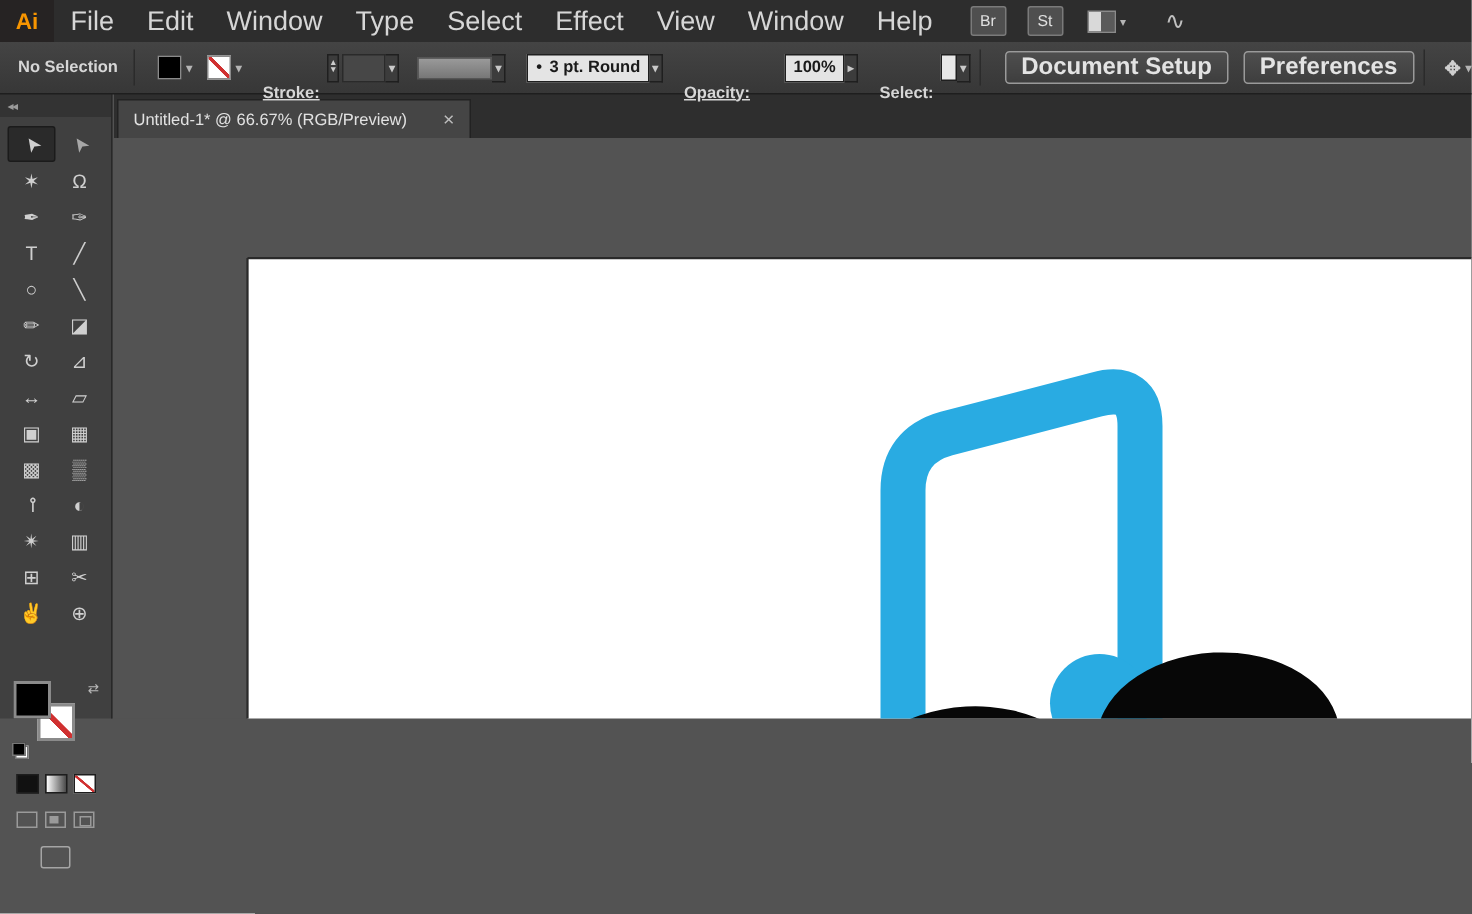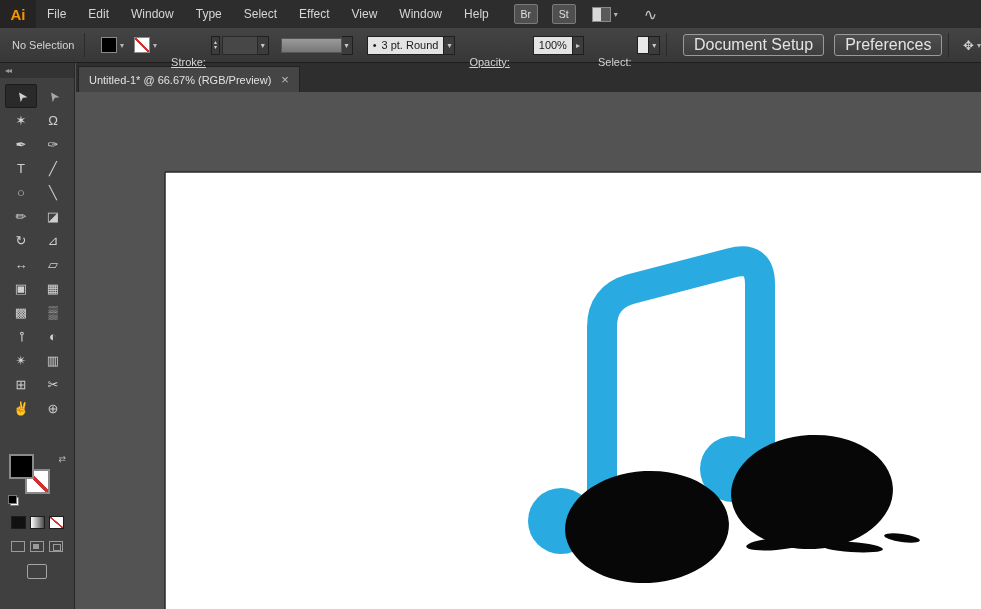--- a/index.html
+++ b/index.html
@@ -1,37 +1,37 @@
 <!DOCTYPE html>
 <html style="--accent-blue: #29ABE2; --ink-black: #070707; --artboard-white: #ffffff;"><head>
 <meta charset="utf-8">
 <style>
   html,body{margin:0;padding:0;}
   body{width:981px;height:609px;overflow:hidden;background:#535353;
        font-family:"Liberation Sans",sans-serif;-webkit-user-select:none;user-select:none;}
-  #app{position:relative;width:981px;height:609px;}
+  #app{position:relative;width:981px;height:479px;}
 
   
   .menubar{position:absolute;top:0;left:0;right:0;height:28px;background:#2d2d2d;
            display:flex;align-items:center;z-index:6;}
   .logo{width:36px;height:28px;display:flex;align-items:center;justify-content:center;
         background:#262323;color:#f79500;font-weight:bold;font-size:15px;}
-  .menu-item{color:#d6d6d6;font-size:12px;padding:0 11px;line-height:28px;cursor:default;}
+  .menu-item{color:#d6d6d6;font-size:18px;padding:0 11px;line-height:28px;cursor:default;}
   .mb-btn{width:22px;height:18px;margin-left:14px;background:#4f4f4f;border:1px solid #7a7a7a;
           border-radius:2px;color:#e0e0e0;font-size:10.5px;display:flex;align-items:center;justify-content:center;}
   .arr-wrap{display:flex;align-items:center;margin-left:16px;}
   .arr-icon{width:17px;height:13px;border:1px solid #8a8a8a;
             background:linear-gradient(90deg,#d9d9d9 0 46%,#5a5a5a 46%);}
   .dd-glyph{color:#b5b5b5;font-size:8px;margin-left:3px;}
   .flourish{color:#c0c0c0;font-size:16px;margin-left:26px;}
 
   
   .controlbar{position:absolute;top:28px;left:0;right:0;height:34px;
               background:linear-gradient(#444444,#373737);border-bottom:1px solid #1e1e1e;
-              display:flex;align-items:center;font-size:11px;color:#d6d6d6;z-index:5;}
+              display:flex;align-items:center;font-size:11px;color:#d6d6d6;z-index:5;font-weight:bold;}
   .cb-sep{width:1px;height:24px;background:#2b2b2b;margin:0 6px;}
   .status{margin-left:12px;margin-right:4px;white-space:nowrap;}
   .sw-combo{display:flex;align-items:center;margin-left:10px;}
   .sw{width:16px;height:16px;border:1px solid #8a8a8a;box-sizing:border-box;}
   .fill-sw{background:#000;}
   .stroke-sw{background:#fff;background-image:linear-gradient(to top right,transparent 44%,#d03030 45%,#d03030 56%,transparent 57%);}
   .lbl{margin-left:14px;white-space:nowrap;margin-top:33px;}
   .ul{text-decoration:underline;}
   .stepper{width:11px;height:17px;margin-left:5px;background:#3c3c3c;border:1px solid #1f1f1f;
            display:flex;flex-direction:column;align-items:center;justify-content:center;
@@ -47,21 +47,21 @@
   .style-sw{width:16px;height:16px;background:#e8e8e8;border:1px solid #1f1f1f;margin-left:5px;}
   .cb-btn{height:20px;padding:0 10px;margin-left:10px;border:1px solid #9a9a9a;border-radius:3px;
           background:linear-gradient(#4e4e4e,#3e3e3e);color:#e3e3e3;font-size:16px;
           display:flex;align-items:center;white-space:nowrap;}
   .ws-wrap{display:flex;align-items:center;margin-left:8px;}
   .ws-icon{color:#cfcfcf;font-size:13px;}
 
   
   .tabbar{position:absolute;top:62px;left:76px;right:0;height:30px;background:#2e2e2e;z-index:4;}
   .tab{position:absolute;left:2px;top:4px;height:26px;background:#454545;border:1px solid #222;
-       border-bottom:none;display:flex;align-items:center;padding:0 10px;gap:10px;
+       border-bottom:none;display:flex;align-items:center;padding:0 10px;gap:24px;
        font-size:11px;color:#e2e2e2;box-sizing:border-box;}
   .tab-close{color:#bdbdbd;font-size:13px;line-height:13px;}
 
   
   .toolpanel{position:absolute;top:62px;left:0;width:75px;bottom:0;background:#404040;
              border-right:1px solid #282828;box-sizing:border-box;z-index:4;}
   .tp-header{height:16px;background:#333333;color:#9a9a9a;font-size:8px;
              display:flex;align-items:center;padding-left:5px;letter-spacing:-1px;}
   .tools{display:grid;grid-template-columns:32px 32px;justify-content:center;padding-top:6px;}
   .tool{height:24px;display:flex;align-items:center;justify-content:center;

